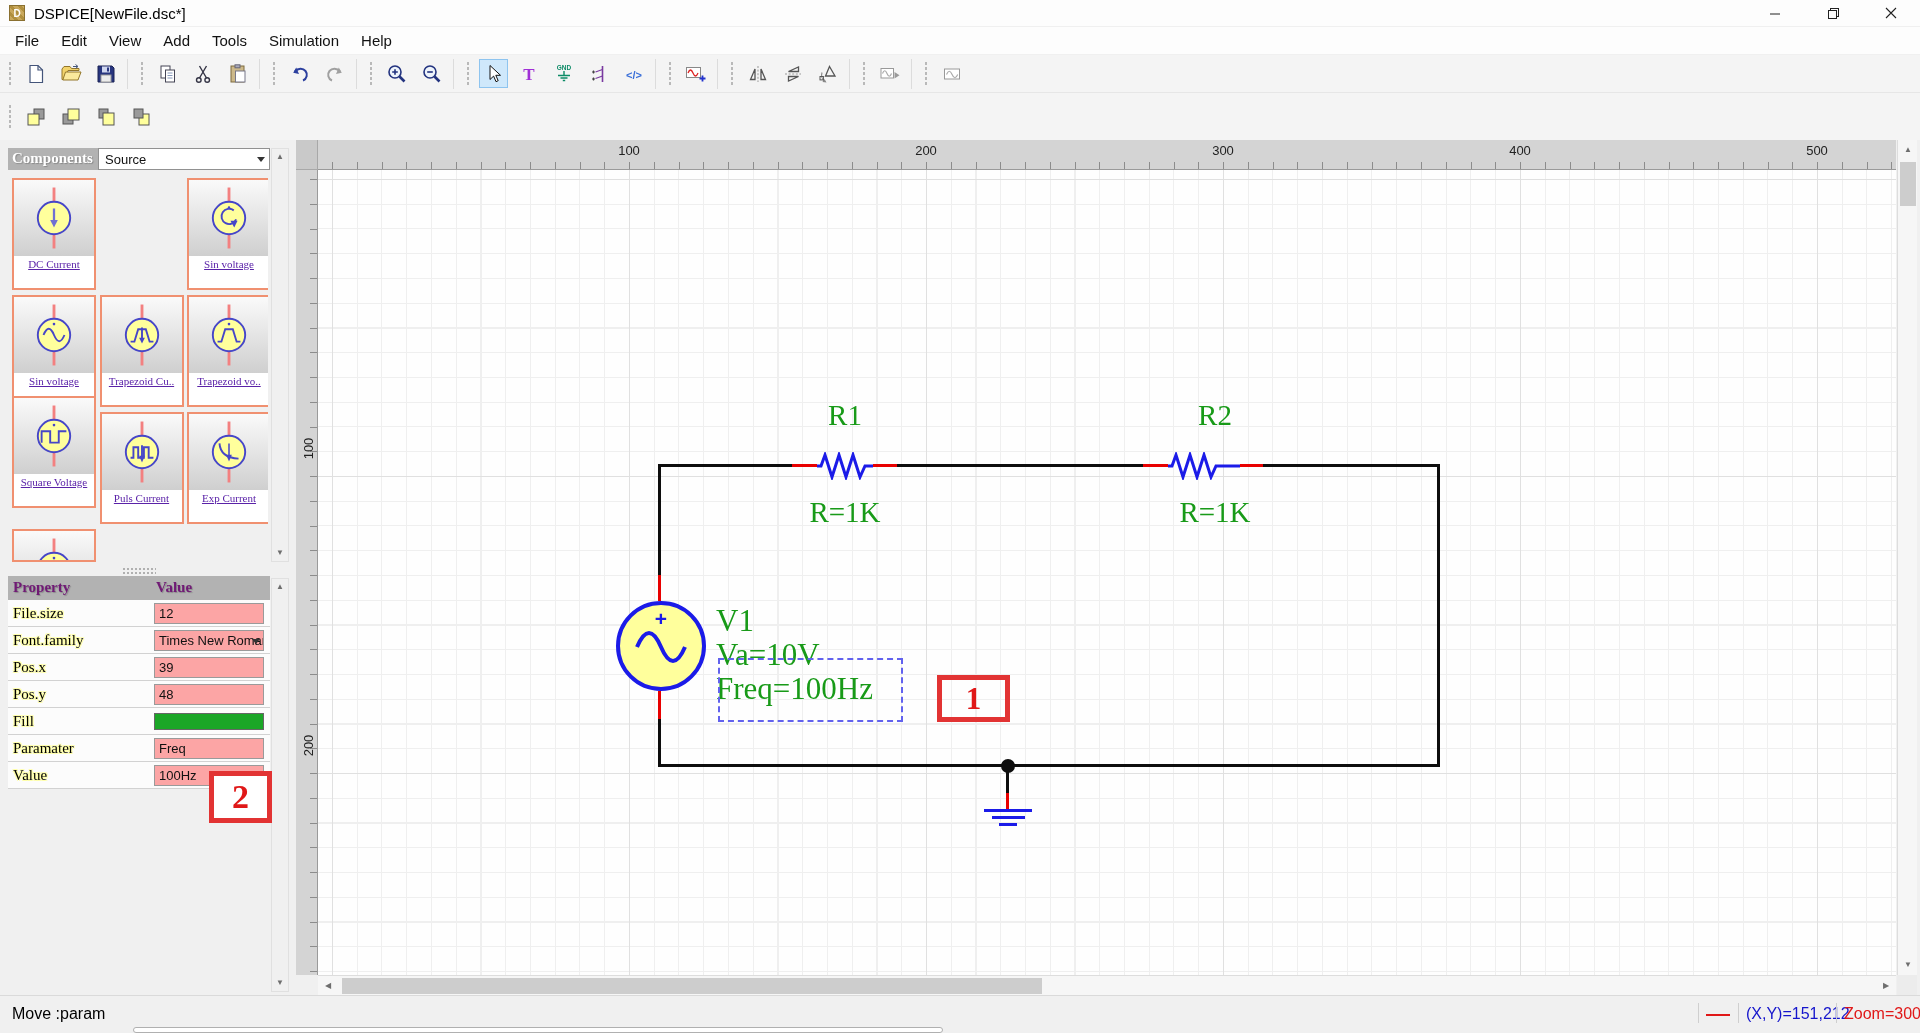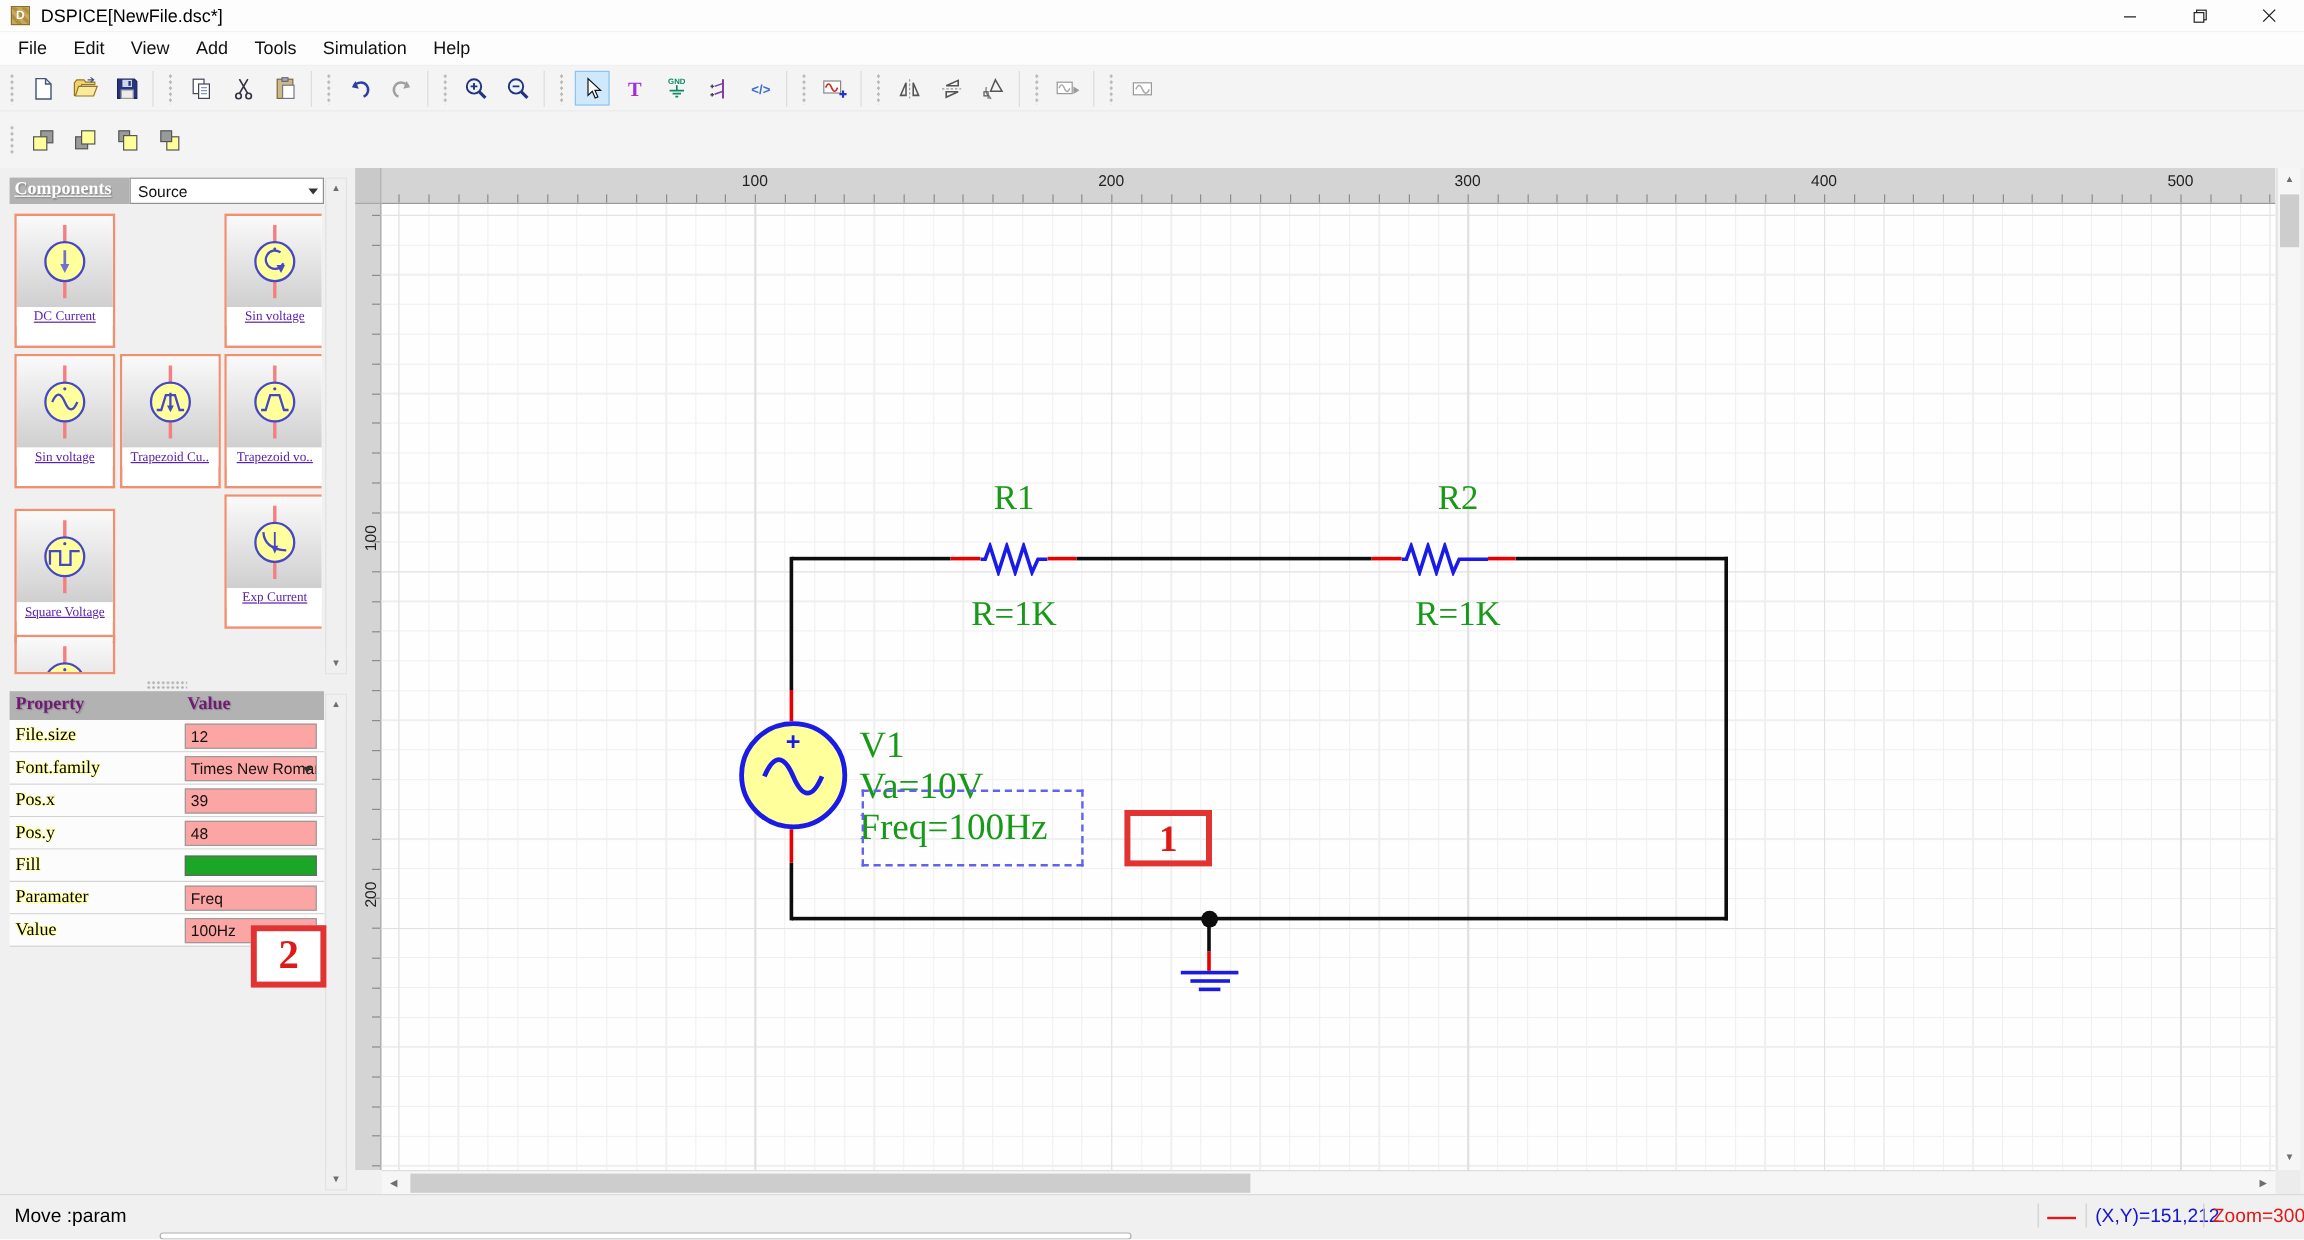--- a/index.html
+++ b/index.html
@@ -29,21 +29,21 @@
   .tb-sep { width:1px; height:30px; background:#dcdcdc; margin:0 4px; }
   .tb-btn { width:29px; height:29px; margin:0 3px; display:flex; align-items:center; justify-content:center; border:1px solid transparent; }
   .tb-btn svg { width:22px; height:22px; display:block; }
   .tb-btn.active { background:#cfe8fb; border:1px solid #8ec4ef; }
 
   
   #main { position:absolute; left:0; top:140px; width:1920px; height:855px; background:#f0f0f0; }
 
   
   #comp-header { position:absolute; left:8px; top:8px; width:262px; height:22px; display:flex; }
-  #comp-title { width:100px; height:22px; background:#b2b2b2; color:#fff; font-family:"Liberation Serif",serif; font-weight:bold; font-size:15px; padding:2px 0 0 4px; text-shadow:1px 1px 1px #8a8a8a;text-decoration:underline; }
+  #comp-title { width:90px; height:22px; background:#b2b2b2; color:#fff; font-family:"Liberation Serif",serif; font-weight:bold; font-size:15px; padding:2px 0 0 4px; text-shadow:1px 1px 1px #8a8a8a; }
   #comp-select { flex:1; height:22px; background:#fff; border:1px solid #919191; font-size:13px; padding:3px 14px 0 6px; position:relative; white-space:nowrap; overflow:hidden; }
   #comp-select .arrow { position:absolute; right:4px; top:8px; width:0; height:0; border-left:4px solid transparent; border-right:4px solid transparent; border-top:5px solid #333; }
 
   #tiles { position:absolute; left:10px; top:36px; width:258px; height:386px; overflow:hidden; }
   .tile { position:absolute; width:84px; height:112px; border:2px solid #f09070; background:#fff; }
   .tile-icon { width:100%; height:76px; background:linear-gradient(#fafafa,#cfcfcf); }
   .tile-icon svg { width:100%; height:100%; display:block; }
   .tile-label { width:100%; height:16px; background:#fff; display:flex; align-items:center; justify-content:center; }
   .tile-label span { font-family:"Liberation Serif",serif; font-size:11px; color:#5a22a8; text-decoration:underline; white-space:nowrap; }
 
@@ -477,31 +477,45 @@
             <line x1="42" y1="4" x2="42" y2="68" stroke="#f38080" stroke-width="3"></line>
             <circle cx="42" cy="36" r="17" fill="#ffff9c" stroke="#4646c8" stroke-width="2"></circle>
             <path d="M30 43h4l4-13h8l4 13h4" fill="none" stroke="#4646c8" stroke-width="2"></path>
             <circle cx="42" cy="24.5" r="1.4" fill="#4646c8"></circle>
           </svg>
         </div>
         <div class="tile-label">
           <span>Trapezoid vo..</span>
         </div>
       </div>
-      <div class="tile" style="left: 2px; top: 248px;">
+      <div class="tile" style="left: 2px; top: 220px;">
         <div class="tile-icon">
           <svg viewBox="0 0 84 72">
             <line x1="42" y1="4" x2="42" y2="68" stroke="#f38080" stroke-width="3"></line>
             <circle cx="42" cy="36" r="17" fill="#ffff9c" stroke="#4646c8" stroke-width="2"></circle>
             <path d="M29 43v-12h9v12h9v-12h8" fill="none" stroke="#4646c8" stroke-width="2"></path>
             <circle cx="42" cy="24.5" r="1.4" fill="#4646c8"></circle>
           </svg>
         </div>
         <div class="tile-label">
           <span>Square Voltage</span>
+        </div>
+      </div>
+      <div class="tile" style="left: 89.5px; top: 236px;">
+        <div class="tile-icon">
+          <svg viewBox="0 0 84 72">
+            <line x1="42" y1="4" x2="42" y2="68" stroke="#f38080" stroke-width="3"></line>
+            <circle cx="42" cy="36" r="17" fill="#ffff9c" stroke="#4646c8" stroke-width="2"></circle>
+            <path d="M30 42h3v-11h5v11h6v-11h5v11h5" fill="none" stroke="#4646c8" stroke-width="2"></path>
+            <line x1="42" y1="29" x2="42" y2="42" stroke="#4646c8" stroke-width="2"></line>
+            <path d="M39 40l3 7 3-7z" fill="#4646c8"></path>
+          </svg>
+        </div>
+        <div class="tile-label">
+          <span>Puls Current</span>
         </div>
       </div>
       <div class="tile" style="left: 177px; top: 236px;">
         <div class="tile-icon">
           <svg viewBox="0 0 84 72">
             <line x1="42" y1="4" x2="42" y2="68" stroke="#f38080" stroke-width="3"></line>
             <circle cx="42" cy="36" r="17" fill="#ffff9c" stroke="#4646c8" stroke-width="2"></circle>
             <path d="M32 27q1 15 20 16" fill="none" stroke="#4646c8" stroke-width="2"></path>
             <line x1="42" y1="27" x2="42" y2="41" stroke="#4646c8" stroke-width="1.6"></line>
             <path d="M39 39l3 7 3-7z" fill="#4646c8"></path>

